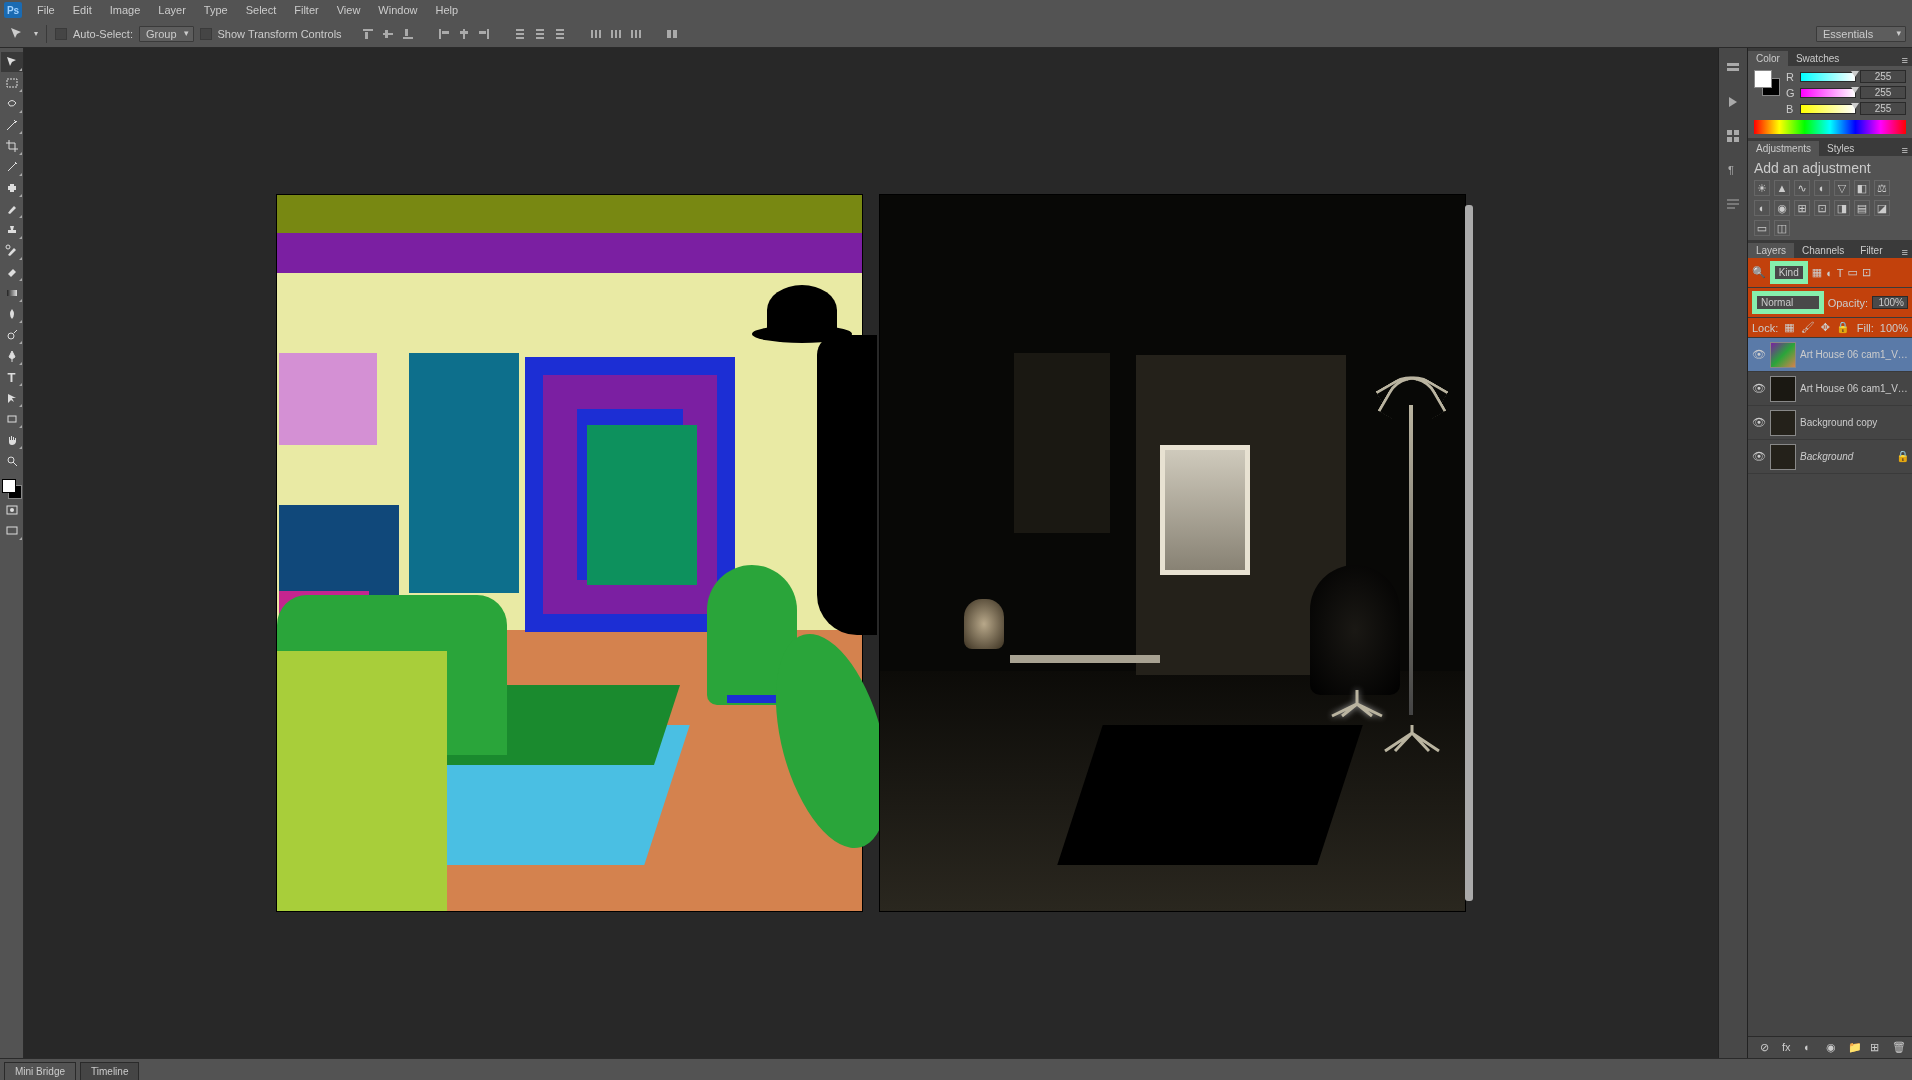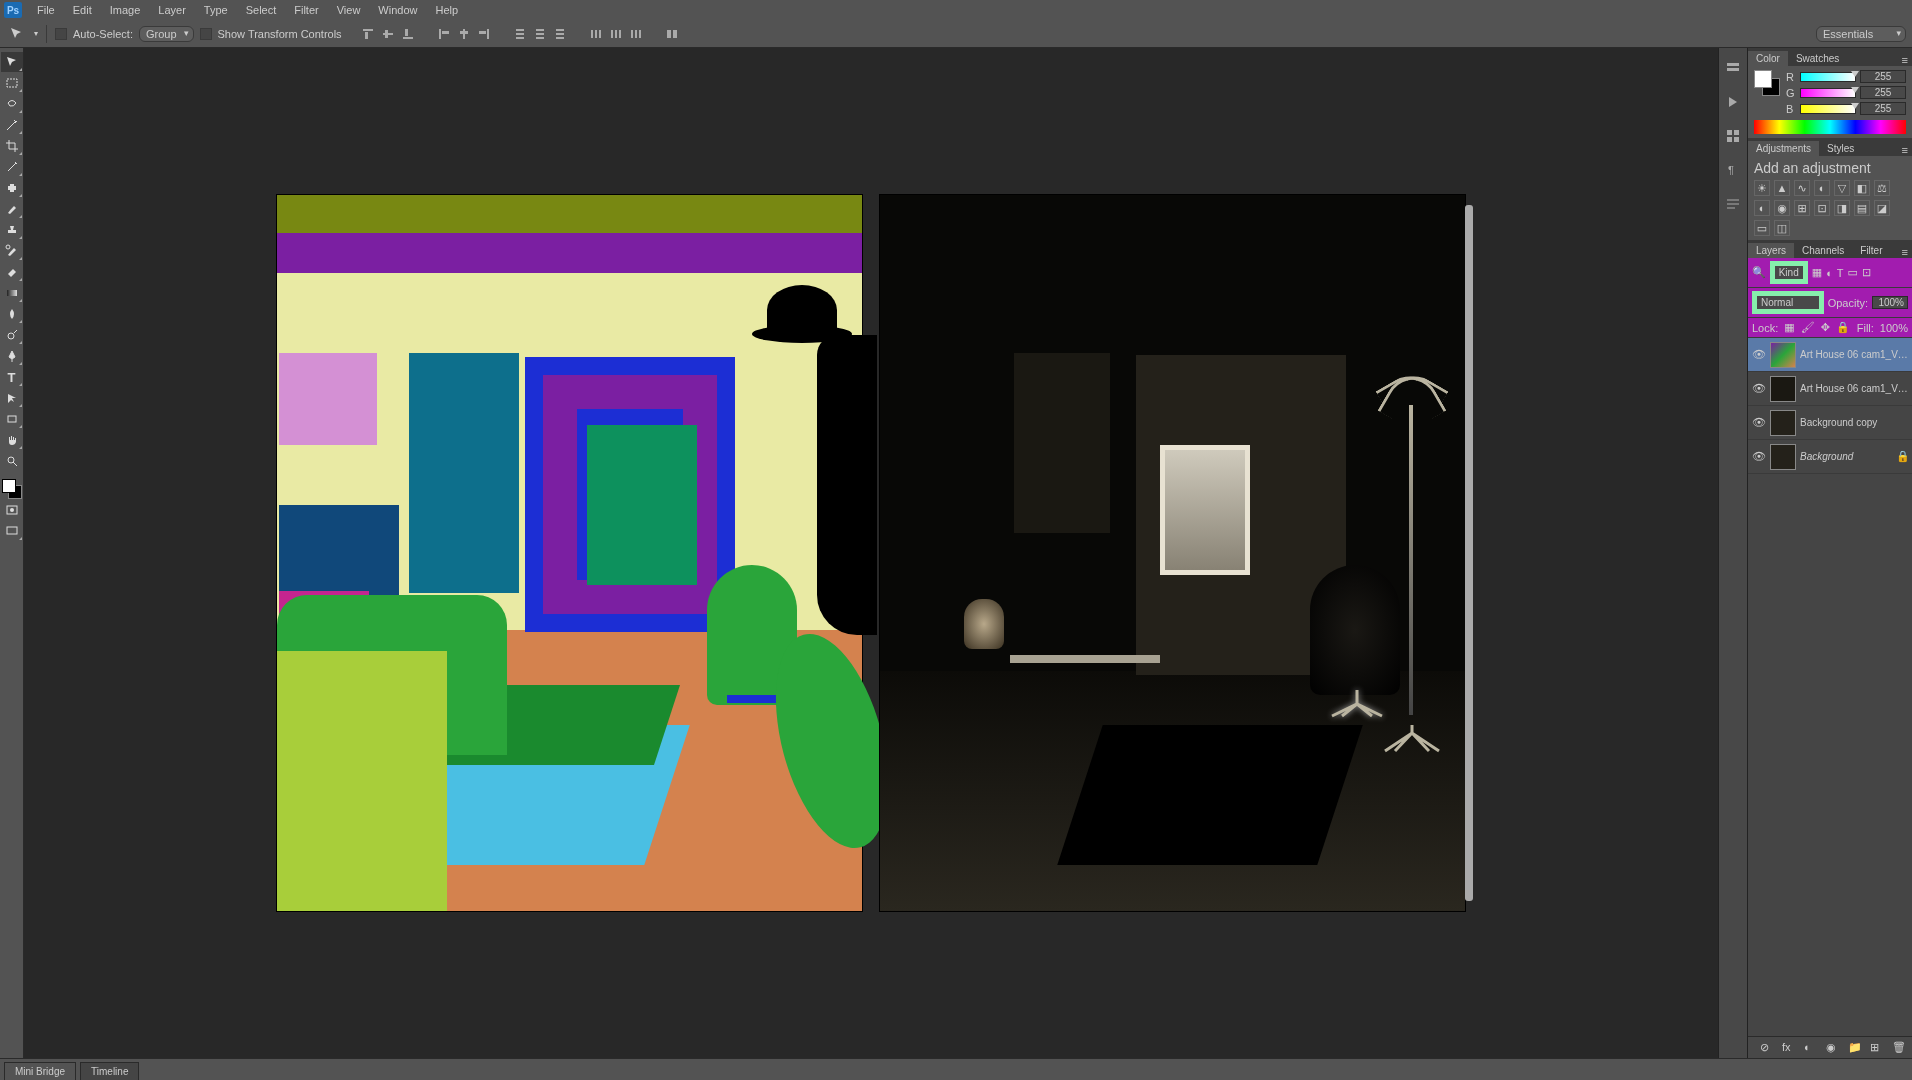--- a/index.html
+++ b/index.html
@@ -8,21 +8,21 @@
 
 .menubar { height: 20px; background: #535353; display: flex; align-items: center; padding-left: 4px; }
 .ps-logo { width: 18px; height: 16px; background: #1a6bb3; color: #9fd1ff; font-weight: bold; font-size: 10px; display: flex; align-items: center; justify-content: center; border-radius: 2px; margin-right: 6px; }
 .menubar .menu-item { padding: 0 9px; cursor: pointer; }
 
 
 .optionsbar { height: 28px; background: #535353; border-bottom: 1px solid #2a2a2a; display: flex; align-items: center; padding-left: 6px; gap: 6px; }
 .opt-tool-icon { width: 22px; height: 20px; display: flex; align-items: center; justify-content: center; }
 .opt-sep { width: 1px; height: 18px; background: #3a3a3a; margin: 0 2px; }
 .checkbox { width: 12px; height: 12px; border: 1px solid #3a3a3a; background: #454545; display: inline-block; }
-.opt-select { background: #5d5d5d; border: 1px solid #3a3a3a; border-radius: 6px; padding: 1px 16px 1px 6px; position: relative; }
+.opt-select { background: #5d5d5d; border: 1px solid #3a3a3a; border-radius: 1px; padding: 1px 16px 1px 6px; position: relative; }
 .opt-select::after { content: "▾"; position: absolute; right: 4px; top: 1px; font-size: 9px; }
 .align-group { display: flex; gap: 0; margin-left: 10px; }
 .align-btn { width: 20px; height: 20px; display: flex; align-items: center; justify-content: center; }
 .workspace-select { margin-left: auto; margin-right: 6px; width: 90px; }
 
 
 .main { position: absolute; top: 48px; left: 0; right: 0; bottom: 22px; display: flex; }
 .toolbox { width: 24px; background: #535353; border-right: 1px solid #2a2a2a; display: flex; flex-direction: column; align-items: center; padding-top: 4px; }
 .tool-btn { width: 22px; height: 20px; display: flex; align-items: center; justify-content: center; margin-bottom: 1px; cursor: pointer; position: relative; }
 .tool-btn.active { background: #393939; }
@@ -77,21 +77,21 @@
 .cr-cab { position: absolute; left: 134px; top: 158px; width: 96px; height: 180px; background: #1a1812; }
 .cr-table { position: absolute; left: 130px; top: 460px; width: 150px; height: 8px; background: #a8a292; }
 .cr-rug { position: absolute; left: 200px; top: 530px; width: 260px; height: 140px; background: #000; transform: skewX(-18deg); }
 .cr-scrollbar { position: absolute; right: -8px; top: 10px; width: 8px; height: 696px; background: #aaa; border-radius: 3px; }
 
 
 .mini-dock { width: 30px; background: #484848; border-left: 1px solid #222; border-right: 1px solid #222; display: flex; flex-direction: column; align-items: center; padding-top: 10px; gap: 14px; }
 .mini-dock .dock-icon { width: 20px; height: 20px; display: flex; align-items: center; justify-content: center; cursor: pointer; }
 
 
-.right-panels { width: 164px; background: #a21caf; display: flex; flex-direction: column; }
+.right-panels { width: 164px; background: #c2410c; display: flex; flex-direction: column; }
 .panel-tabbar { display: flex; background: #3a3a3a; height: 18px; align-items: flex-end; }
 .panel-tab { padding: 2px 8px; background: #3a3a3a; font-size: 10px; cursor: pointer; }
 .panel-tab.active { background: #535353; }
 .panel-body { background: #535353; padding: 4px 6px; }
 .panel-menu { margin-left: auto; padding: 0 4px; cursor: pointer; }
 
 .color-panel .swatch-pair { position: relative; width: 26px; height: 26px; float: left; margin-right: 6px; }
 .color-panel .fg { position: absolute; left: 0; top: 0; width: 18px; height: 18px; background: #fff; border: 1px solid #888; }
 .color-panel .bg { position: absolute; right: 0; bottom: 0; width: 18px; height: 18px; background: #000; border: 1px solid #888; }
 .slider-row { display: flex; align-items: center; gap: 4px; margin-bottom: 3px; }

